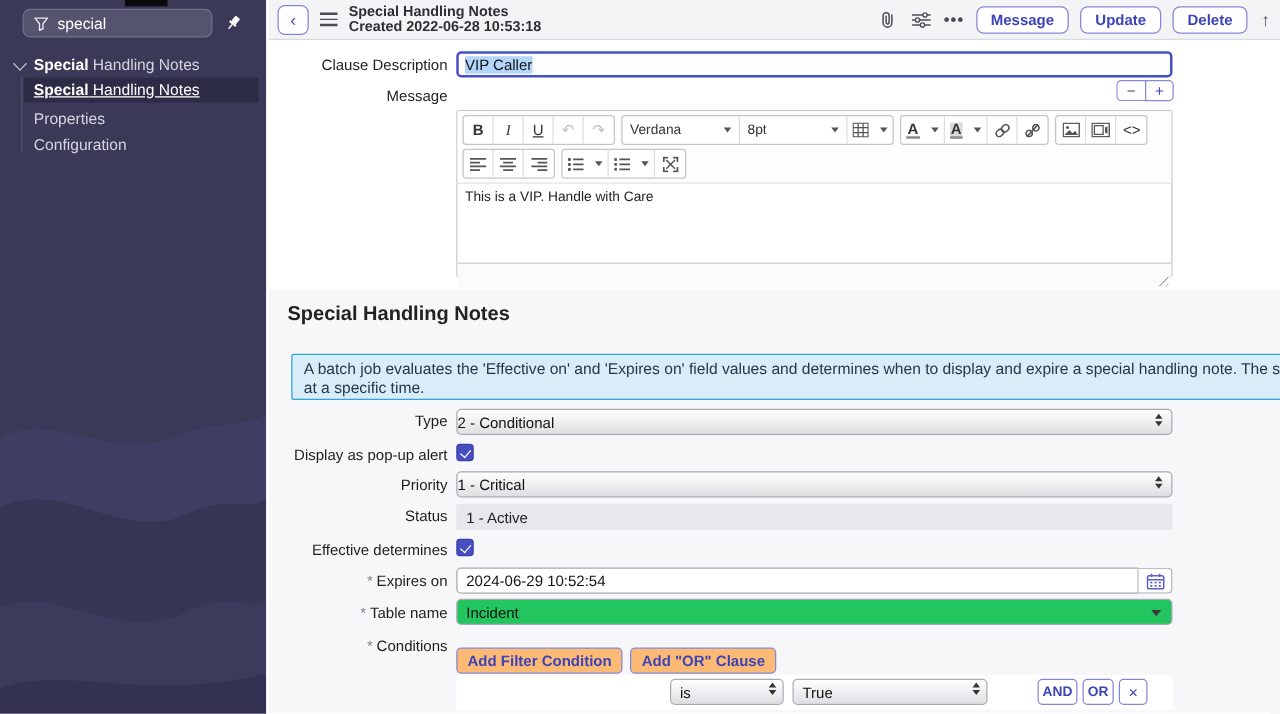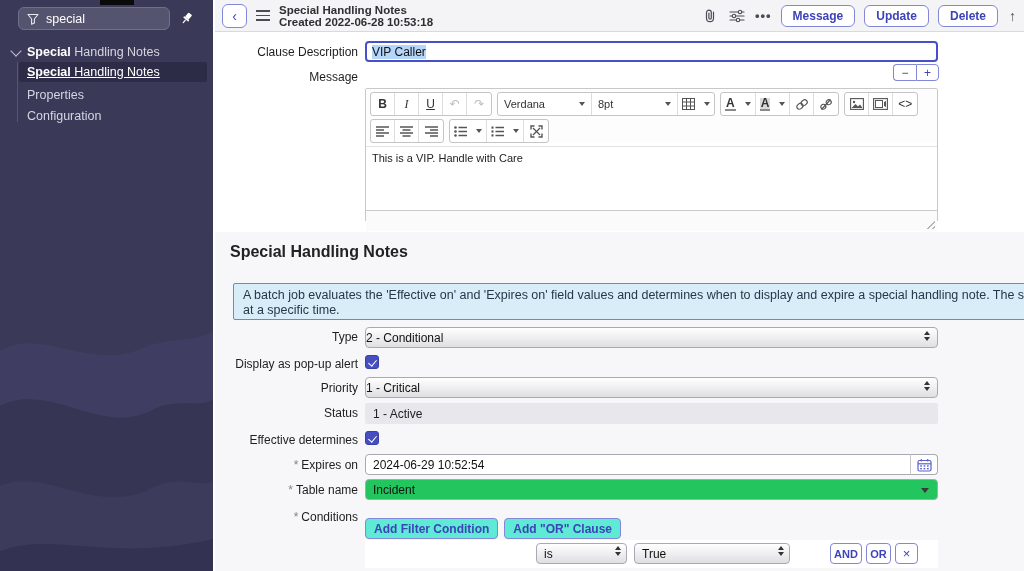--- a/index.html
+++ b/index.html
@@ -82,21 +82,21 @@
   .tri-dn { position:absolute; right:8px; top:8px; width:0; height:0; border-left:4px solid transparent; border-right:4px solid transparent; border-top:5px solid #3a3a3a; }
   .checkbox { position:absolute; left:365px; width:14px; height:14px; background:#474fc0; border-radius:3px; border:1px solid #3a41a8; }
   .checkbox::after { content:""; position:absolute; left:4px; top:1.5px; width:4px; height:7px; border-right:1.8px solid #fff; border-bottom:1.8px solid #fff; transform:rotate(40deg); }
   .status-box { position:absolute; left:365px; top:403px; width:573px; height:21px; background:#e7e7ec; border-radius:2px; display:flex; align-items:center; padding:0 8px; font-size:12px; color:#222; }
   .date-input { position:absolute; left:365px; top:454px; width:546px; height:21px; background:#fff; border:1px solid #a9a9b3; border-radius:4px 0 0 4px; display:flex; align-items:center; padding:0 7px; font-size:12px; color:#111; }
   .cal-btn { position:absolute; left:910px; top:454px; width:28px; height:21px; background:#fff; border:1px solid #a9a9b3; border-left:1px solid #c5c5cc; border-radius:0 4px 4px 0; display:flex; align-items:center; justify-content:center; }
   .ref-select { position:absolute; left:365px; top:479px; width:573px; height:21px; background:#22c55e; border:1px solid #a9a9b3; border-radius:4px; display:flex; align-items:center; padding:0 7px; font-size:12px; color:#111; }
 
   .match-link { position:absolute; left:365px; top:503px; font-size:12px; color:#1d4ec9; text-decoration:underline; display:flex; align-items:center; gap:3px; }
   .cond-btns { position:absolute; left:365px; top:518px; display:flex; gap:6px; }
-  .cond-btn { height:21px; background:#5eead4; border:1px solid #8387d8; border-radius:4px; color:#3d43b8; font-size:12px; font-weight:bold; padding:0 8px; display:flex; align-items:center; }
+  .cond-btn { height:21px; background:#fdba74; border:1px solid #8387d8; border-radius:4px; color:#3d43b8; font-size:12px; font-weight:bold; padding:0 8px; display:flex; align-items:center; }
   .cond-strip { position:absolute; left:365px; top:540px; width:573px; height:28px; background:#fff; }
   .cond-field { position:absolute; left:370px; top:543px; width:158px; height:21px; background:#fff; border:1px solid #8c8c96; border-radius:4px; display:flex; align-items:center; padding:0 7px; font-size:12px; color:#111; }
   .cond-op { position:absolute; left:536px; top:543px; width:91px; height:21px; }
   .cond-val { position:absolute; left:634px; top:543px; width:156px; height:21px; }
   .cond-op .inner, .cond-val .inner { width:100%; height:100%; border:1px solid #a9a9b3; border-radius:4px; background:linear-gradient(#ffffff,#dfdfe3); display:flex; align-items:center; padding:0 7px; font-size:12px; color:#111; }
   .andor { position:absolute; top:543px; height:21px; background:#fff; border:1px solid #8387d8; border-radius:4px; color:#3d43b8; font-size:11px; font-weight:bold; display:flex; align-items:center; justify-content:center; }
   .btn-and { left:830px; width:32px; }
   .btn-or { left:866px; width:25px; }
   .btn-x { left:895px; width:23px; font-size:13px; font-weight:normal; }
 

